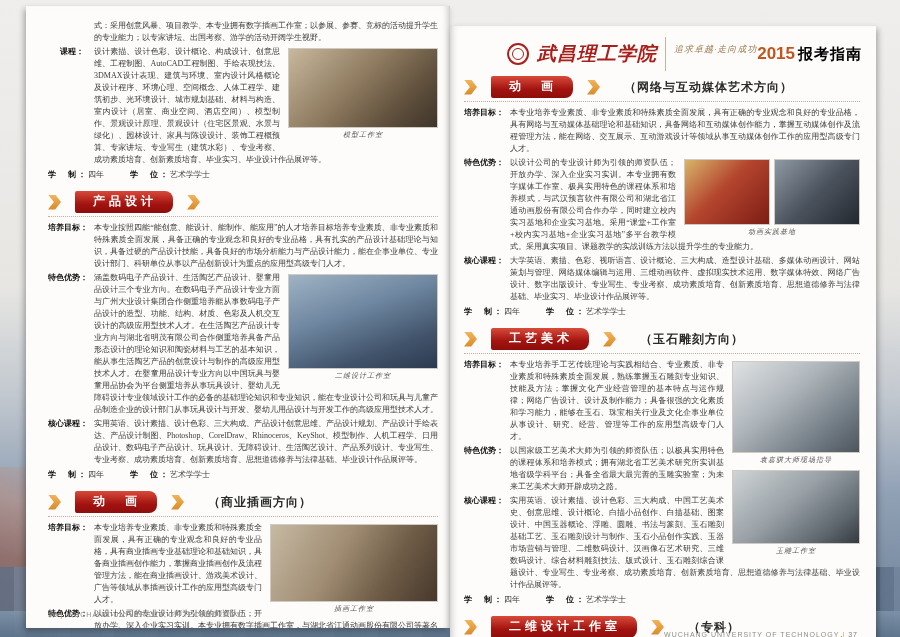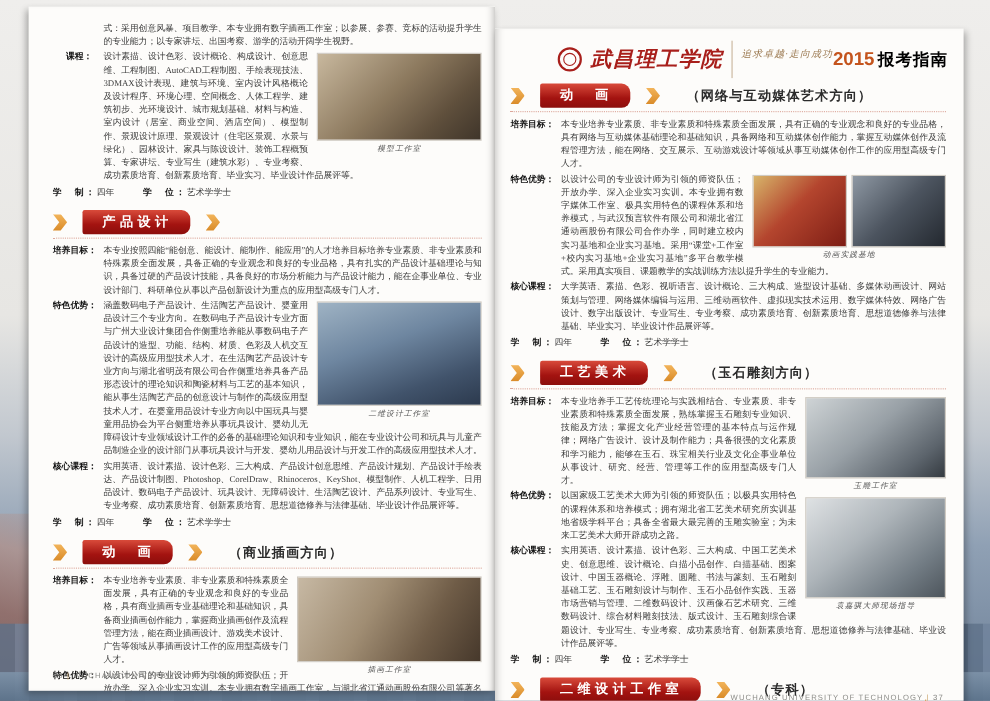--- a/index.html
+++ b/index.html
@@ -229,27 +229,27 @@
       <div class="badge-row">
         <span class="chev"></span>
         <span class="badge">工艺美术</span>
         <span class="chev rt"></span>
         <span class="badge-sub">（玉石雕刻方向）</span>
       </div>
       <div class="dotted"></div>
       <div class="sec-body">
         <figure class="col">
           <span>
+            <span class="img ph-master" style="display:block;"></span>
+            <figcaption>袁嘉骐大师现场指导</figcaption>
+          </span>
+          <span>
             <span class="img ph-jade" style="display:block;"></span>
             <figcaption>玉雕工作室</figcaption>
           </span>
-          <span>
-            <span class="img ph-master" style="display:block;"></span>
-            <figcaption>袁嘉骐大师现场指导</figcaption>
-          </span>
         </figure>
         <p class="item">
           <span class="lbl">培养目标：</span>
           <span>本专业培养手工艺传统理论与实践相结合、专业素质、非专业素质和特殊素质全面发展，熟练掌握玉石雕刻专业知识、技能及方法；掌握文化产业经营管理的基本特点与运作规律；网络广告设计、设计及制作能力；具备很强的文化素质和学习能力，能够在玉石、珠宝相关行业及文化企事业单位从事设计、研究、经营、管理等工作的应用型高级专门人才。</span>
         </p>
         <p class="item">
           <span class="lbl">特色优势：</span>
           <span>以国家级工艺美术大师为引领的师资队伍；以极具实用特色的课程体系和培养模式；拥有湖北省工艺美术研究所实训基地省级学科平台；具备全省最大最完善的玉雕实验室；为未来工艺美术大师开辟成功之路。</span>
         </p>
         <p class="item">

